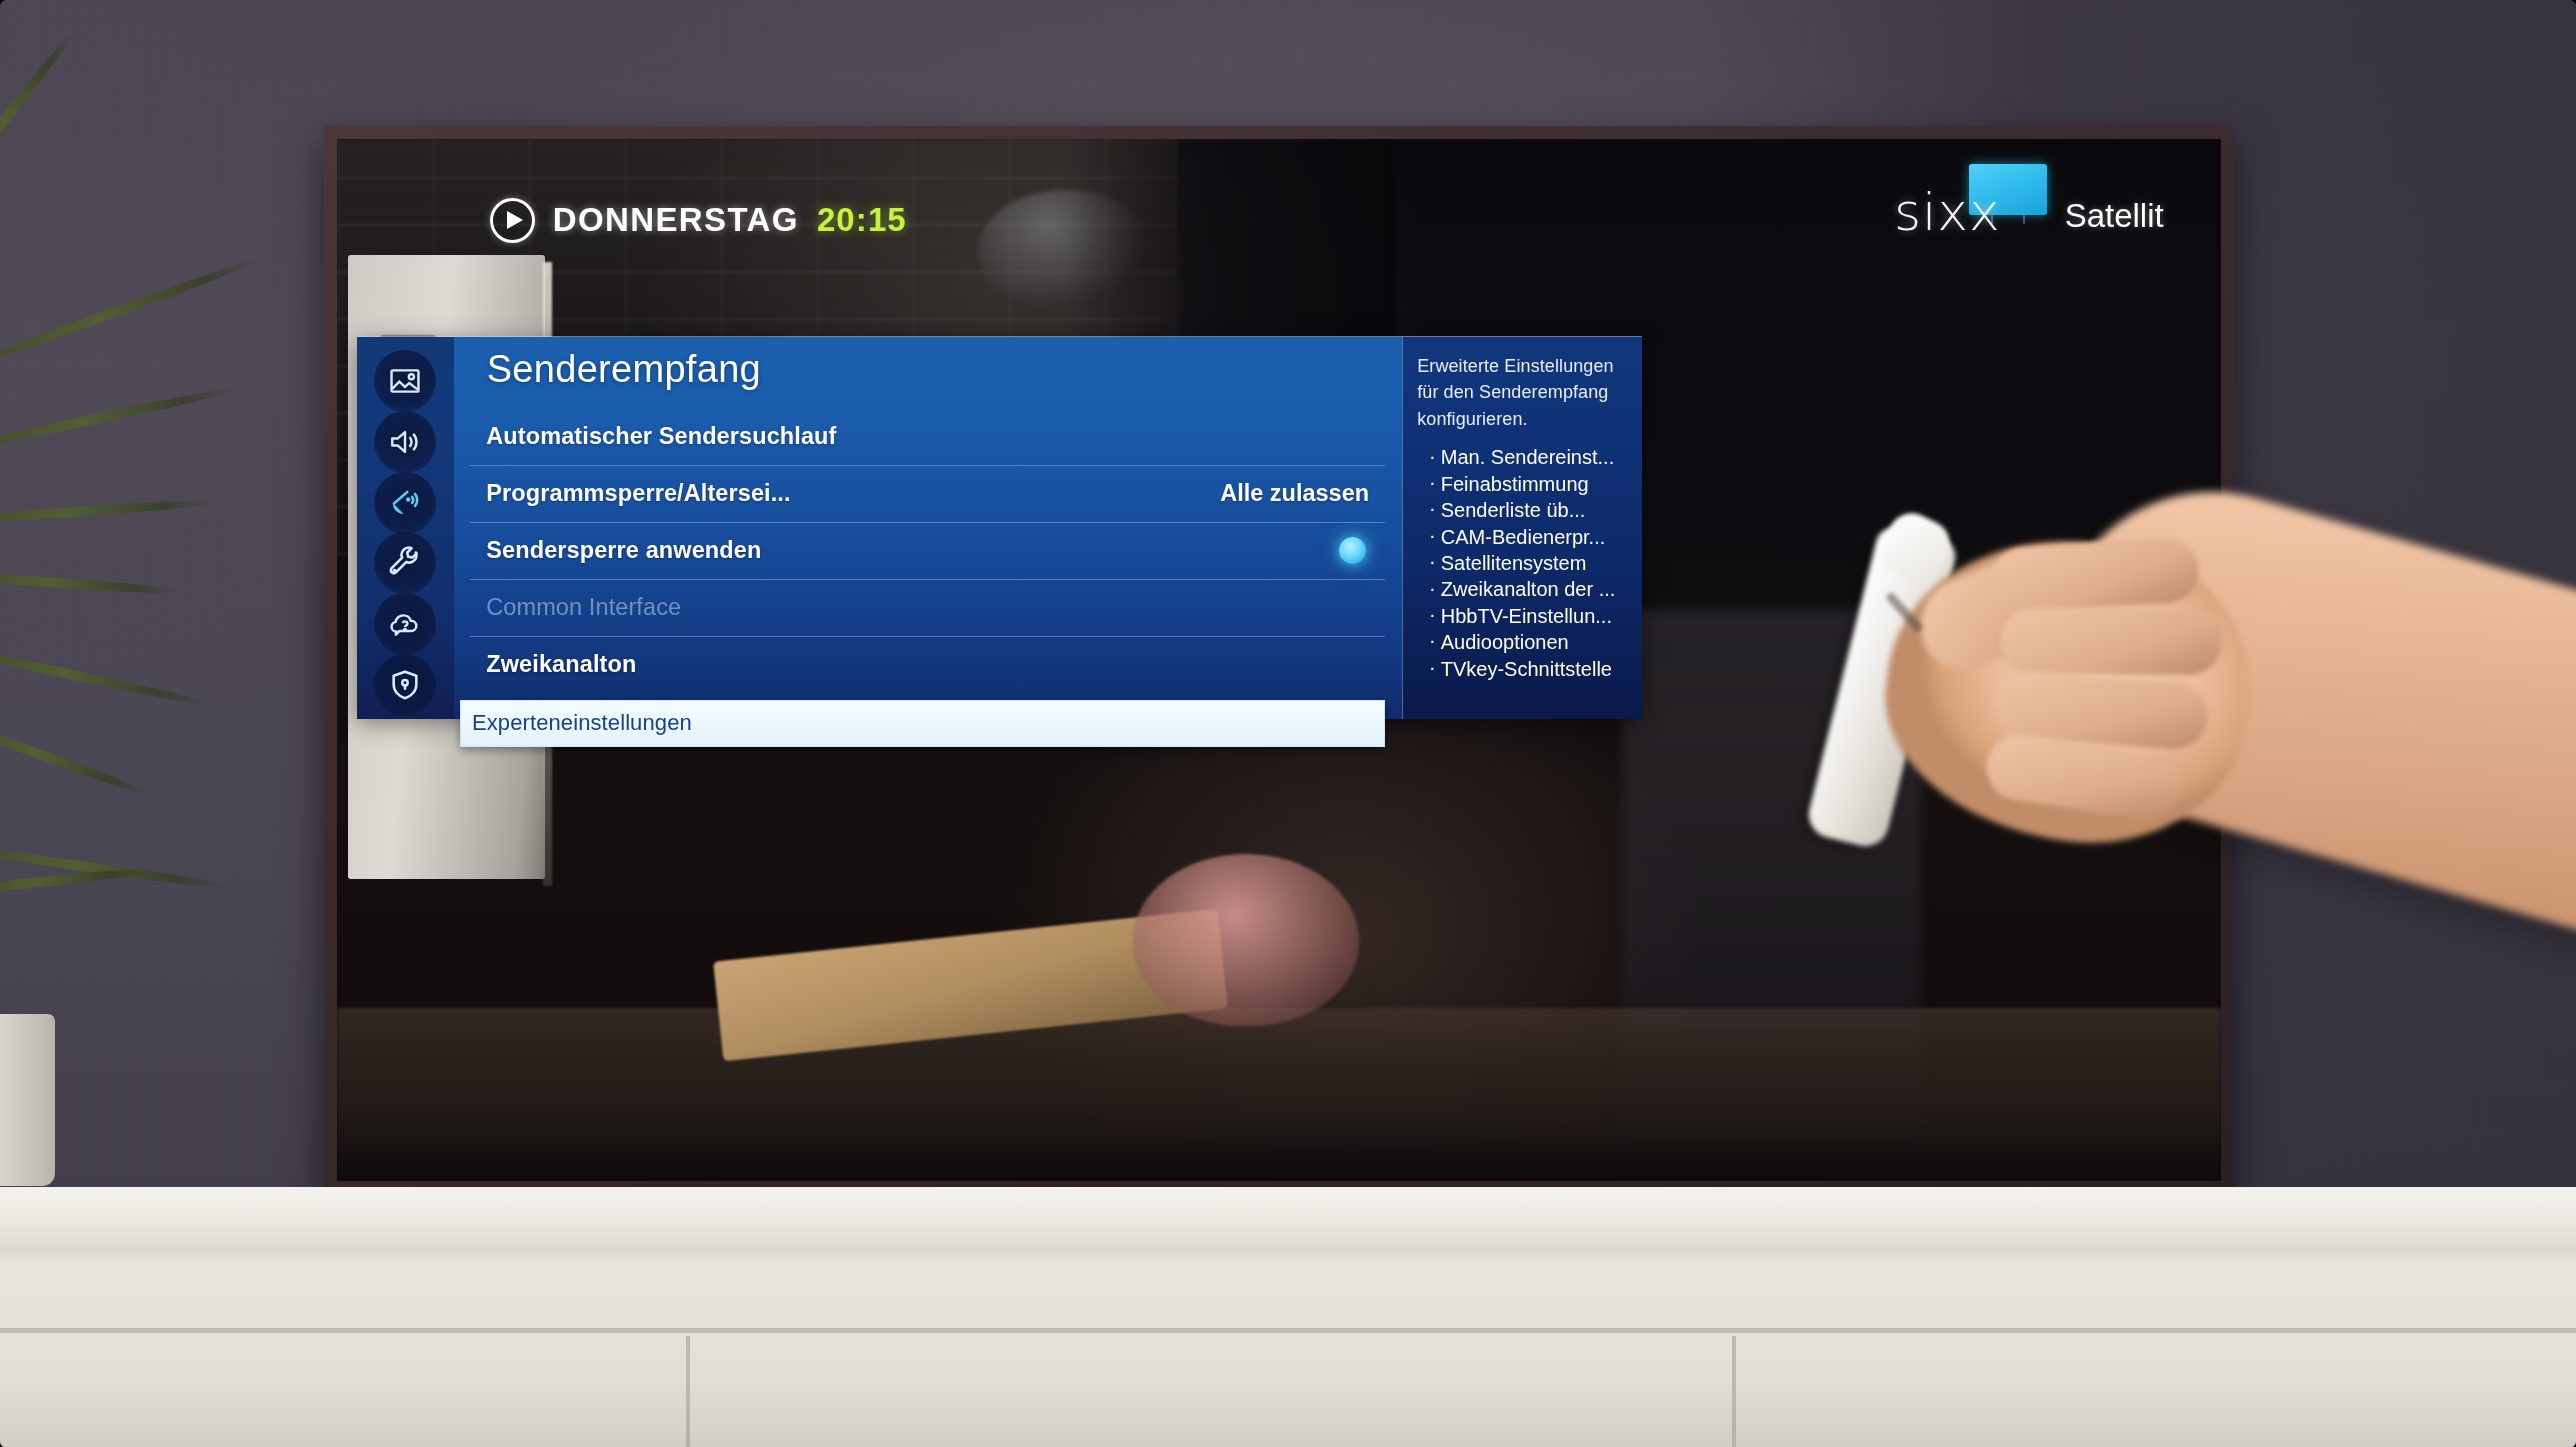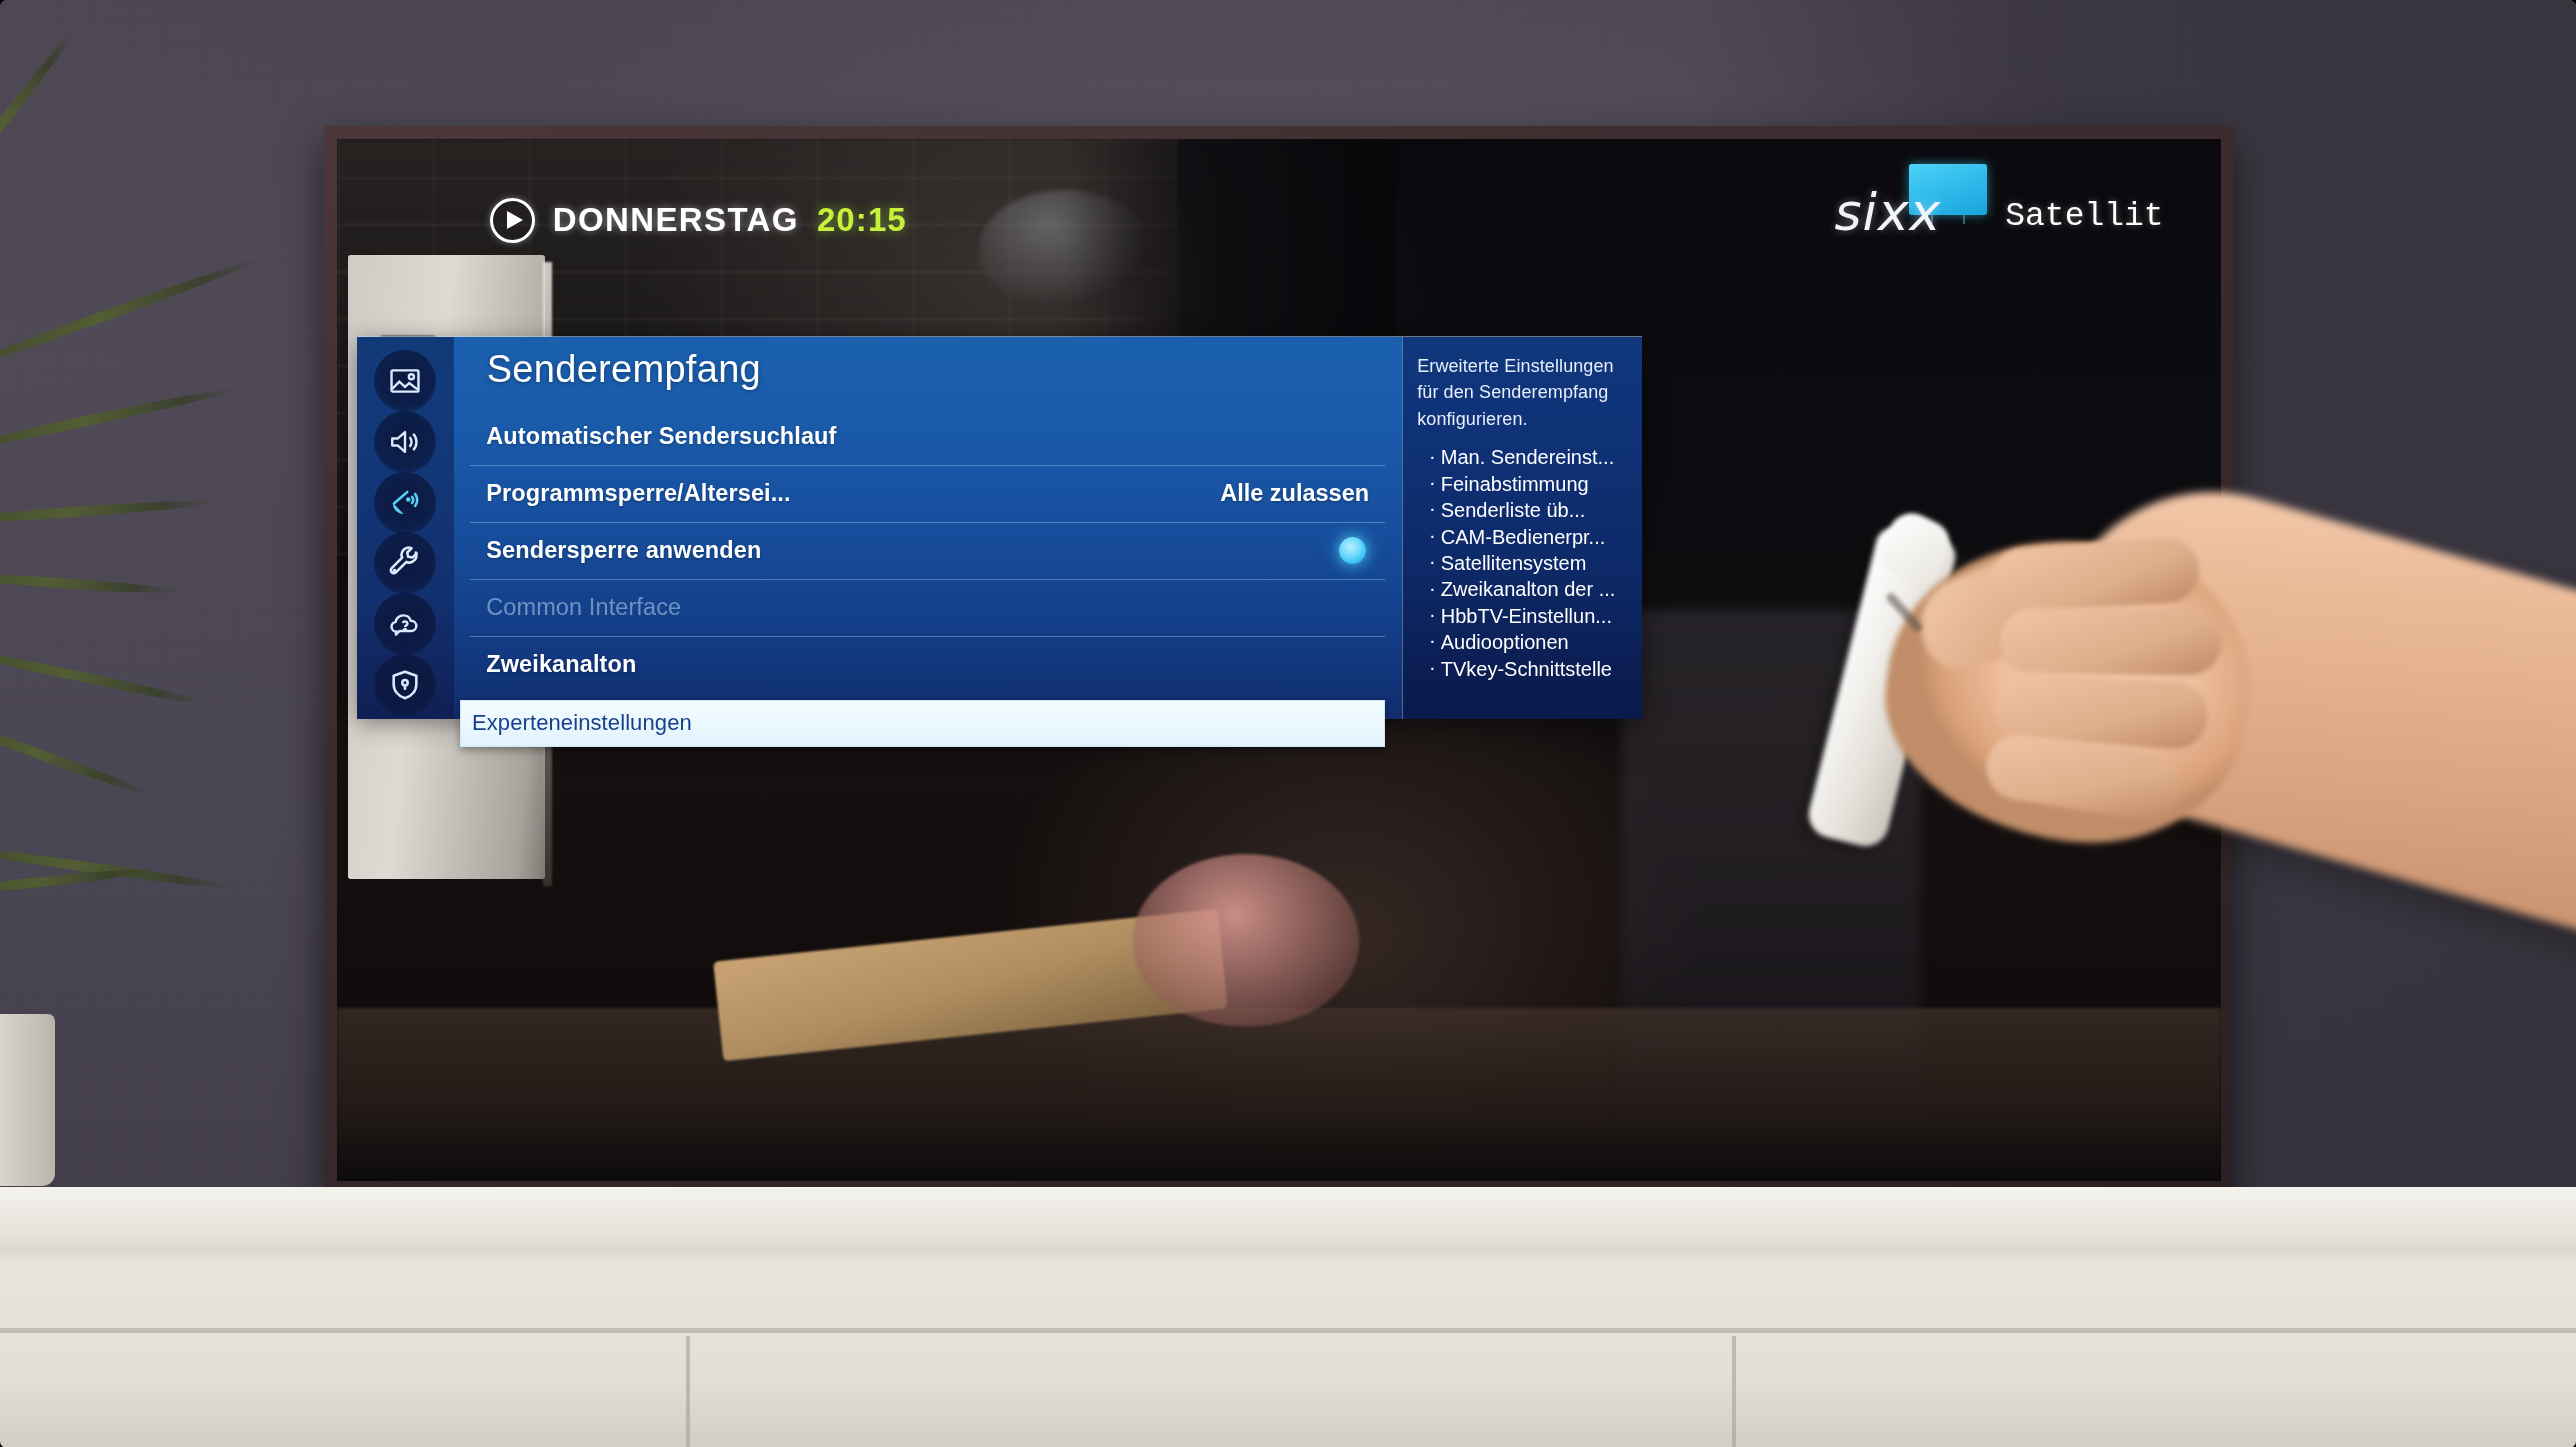--- a/index.html
+++ b/index.html
@@ -201,39 +201,37 @@
   .brand-block {
     position: absolute; right: 57px; top: 25px;
     display: flex; align-items: flex-end; gap: 12.7px;
   }
   .sixx-logo { position: relative; width: 158px; height: 78px; }
   .sixx-word {
     position: absolute; left: 0; bottom: 0;
     font-size: 52px; font-weight: 300; color: #f2f4fb; letter-spacing: 0.9px;
     font-family: "DejaVu Sans", sans-serif;
     text-shadow: 0 0 9px rgba(255,255,255,.4);
-    font-style: italic;
   }
   .tv-badge {
     position: absolute; right: 5.4px; top: 0; width: 78px; height: 51px;
     background: linear-gradient(160deg, #4fd2f7 0%, #2bb8ea 55%, #19a4d8 100%);
     border-radius: 2.7px;
     box-shadow: 0 0 11px rgba(60,200,245,.55);
   }
   .tv-badge::after {
     content: ""; position: absolute; left: 50%; bottom: -9px;
     transform: translateX(-50%);
     width: 31px; height: 9px;
     border-left: 1.8px solid rgba(120,210,240,.8);
     border-right: 1.8px solid rgba(120,210,240,.8);
   }
   .sat-label {
     font-size: 33px; color: #ffffff; font-weight: 400; padding-bottom: 7.2px;
     text-shadow: 0 0 7.2px rgba(255,255,255,.35);
-    font-family: Liberation Mono, monospace;
   }
 
   
   .settings {
     position: absolute; left: 20px; top: 198px; width: 1285px; height: 382px;
     display: flex;
     box-shadow: 0 5.4px 23.5px rgba(0,0,0,.45);
   }
   .settings-border-top {
     position: absolute; left: 20px; top: 197px; width: 1285px; height: 1.8px;

